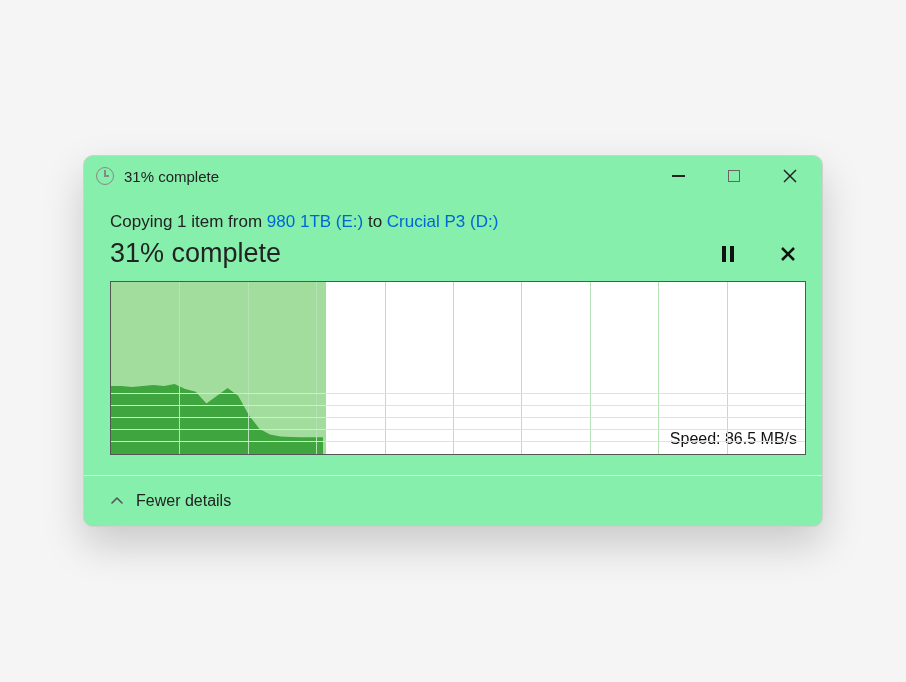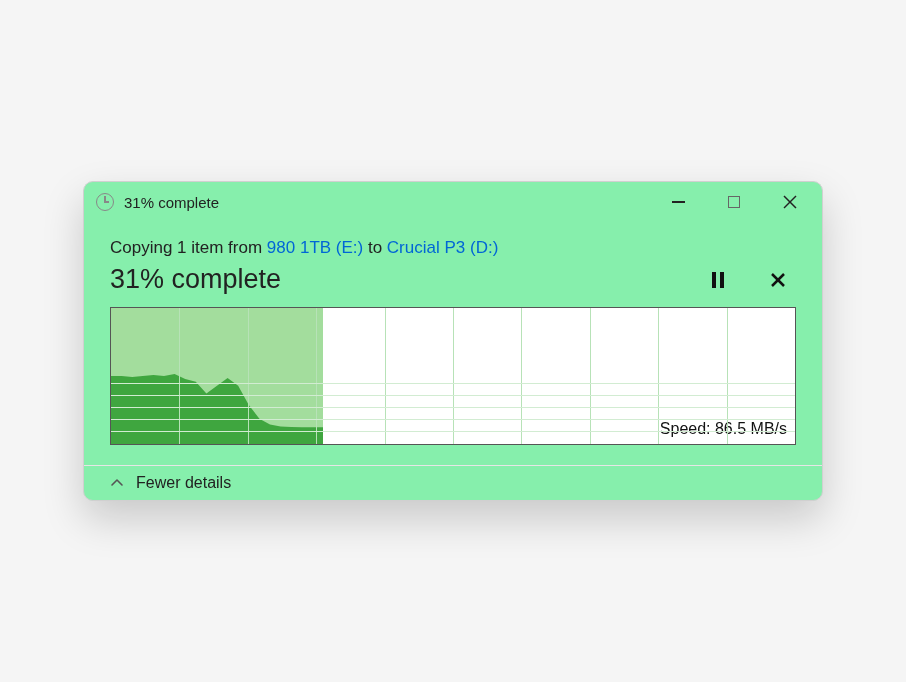--- a/index.html
+++ b/index.html
@@ -62,21 +62,21 @@
     width: 28px; height: 28px;
     display: flex; align-items: center; justify-content: center;
     cursor: pointer;
     color: #222;
   }
   .min-bar { width: 13px; height: 1.5px; background: #222; }
   .max-box { width: 12px; height: 12px; border: 1.5px solid #666; }
   .close-x svg { width: 14px; height: 14px; }
 
   .body {
-    padding: 16px 26px 20px 26px;
+    padding: 16px 16px 20px 26px;
   }
   .copy-line {
     font-size: 17px;
     color: #222;
     margin-bottom: 6px;
   }
   .copy-line .link { color: #0066d6; }
   .progress-row {
     display: flex;
     align-items: center;
@@ -98,21 +98,21 @@
     display: flex; align-items: center; justify-content: center;
     cursor: pointer;
     color: #111;
   }
   .pause-bars { display: flex; gap: 4px; }
   .pause-bars span { width: 4px; height: 16px; background: #111; }
 
   .chart {
     position: relative;
     width: 100%;
-    height: 138px;
+    height: 174px;
     border: 1px solid #555;
     background: #fff;
     overflow: hidden;
   }
   .grid-v { position: absolute; top: 0; bottom: 0; width: 1px; background: #b7e2b7; }
   .grid-h { position: absolute; left: 0; right: 0; height: 1px; background: #d2ecd2; }
   .progress-fill {
     position: absolute;
     top: 0; left: 0; bottom: 0;
     background: #a3dd9d;
@@ -132,21 +132,21 @@
 
   .details {
     margin-top: 14px;
     font-size: 16px;
     color: #222;
     line-height: 1.55;
   }
   .details .row span.lbl { }
   .footer {
     border-top: 1px solid #e6e6e6;
-    padding: 8px 26px;
+    padding: 16px 26px;
     display: flex;
     align-items: center;
     gap: 12px;
     cursor: pointer;
   }
   .chevron-up {
     width: 14px; height: 14px;
     display: flex; align-items: center; justify-content: center;
   }
   .chevron-up svg { width: 14px; height: 14px; stroke: #555; }

